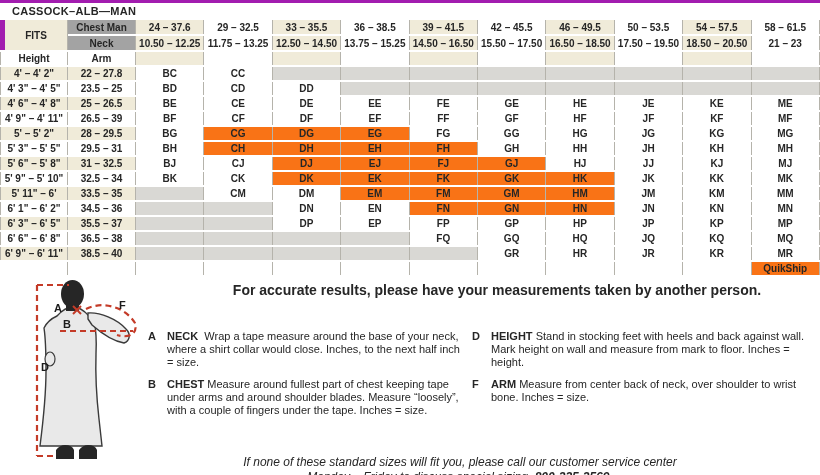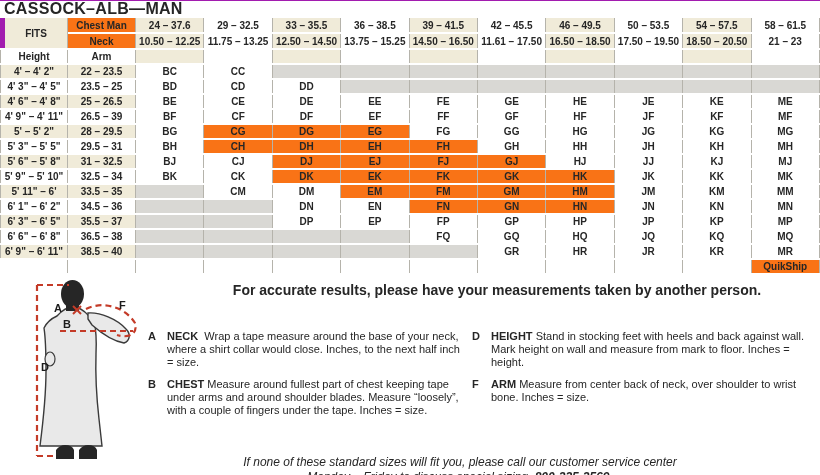--- a/index.html
+++ b/index.html
@@ -1,28 +1,28 @@
 <!DOCTYPE html>
 <html><head>
 <meta charset="utf-8">
 <style>
   html,body{margin:0;padding:0;background:#fff;}
   .page{position:relative;width:820px;height:475px;background:#fff;overflow:hidden;
         font-family:"Liberation Sans","DejaVu Sans",sans-serif;color:#262626;}
   
-  .title-bar{border-top:1px solid #a21caf;height:16px;line-height:16px;font-weight:bold;
-             font-size:16px;letter-spacing:.3px;padding-left:4px;}
+  .title-bar{border-top:3px solid #a21caf;height:16px;line-height:16px;font-weight:bold;
+             font-size:11px;letter-spacing:.3px;padding-left:12px;}
   
   table.size{width:820px;table-layout:fixed;border-collapse:separate;border-spacing:0 2px;margin-top:-1px;}
   table.size th,table.size td{height:13px;padding:0;font-size:10px;font-weight:bold;text-align:center;
              border-right:1px solid #b5b3ab;overflow:hidden;white-space:nowrap;}
   table.size thead th{height:14px;}
   .bg-b{background:#f0ebd9;} .bg-w{background:#fff;} .bg-g{background:#d9d8d4;} .bg-y{background:#f97316;}
   .fits{font-size:10.5px;border-left:5px solid #a21caf;}
-  .rowlbl{background:#f97316;text-align:right;padding-right:5px;}
+  .rowlbl{background:#a3a3a3;text-align:right;padding-right:5px;}
   .hcol{text-align:left;padding-left:5px;border-left:1px solid #b5b3ab;}
   .acol{text-align:left;padding-left:6px;}
   .acol-h{text-align:left;padding-left:15px;background:#fff;}
   .hr-row td{height:12px;}
   .noline{border:none;background:#fff;}
   .quik{border:none;height:14px;font-size:10px;}
   
   .intro{position:absolute;left:157px;top:282px;width:680px;text-align:center;
          font-weight:bold;font-size:14px;line-height:16px;}
   .notes-left{position:absolute;left:148px;top:330px;width:318px;}
@@ -73,21 +73,21 @@
           <th class="bg-b">54 – 57.5</th>
           <th class="bg-w">58 – 61.5</th>
         </tr>
         <tr>
           <th class="rowlbl">Neck</th>
           <th class="bg-b">10.50 – 12.25</th>
           <th class="bg-w">11.75 – 13.25</th>
           <th class="bg-b">12.50 – 14.50</th>
           <th class="bg-w">13.75 – 15.25</th>
           <th class="bg-b">14.50 – 16.50</th>
-          <th class="bg-w">11.61 – 17.50</th>
+          <th class="bg-w">15.50 – 17.50</th>
           <th class="bg-b">16.50 – 18.50</th>
           <th class="bg-w">17.50 – 19.50</th>
           <th class="bg-b">18.50 – 20.50</th>
           <th class="bg-w">21 – 23</th>
         </tr>
         <tr class="hr-row">
           <td class="hcol bg-w">Height</td>
           <td class="acol-h">Arm</td>
           <td class="bg-b"></td>
           <td class="bg-w"></td>
@@ -97,21 +97,21 @@
           <td class="bg-w"></td>
           <td class="bg-b"></td>
           <td class="bg-w"></td>
           <td class="bg-b"></td>
           <td class="bg-w"></td>
         </tr>
       </thead>
     <tbody id="tbody">
         <tr>
           <td class="hcol bg-b">4' – 4' 2"</td>
-          <td class="acol bg-b">22 – 23.5</td>
+          <td class="acol bg-b">22 – 27.8</td>
           <td class="bg-w">BC</td>
           <td class="bg-w">CC</td>
           <td class="bg-g"></td>
           <td class="bg-g"></td>
           <td class="bg-g"></td>
           <td class="bg-g"></td>
           <td class="bg-g"></td>
           <td class="bg-g"></td>
           <td class="bg-g"></td>
           <td class="bg-g"></td>

